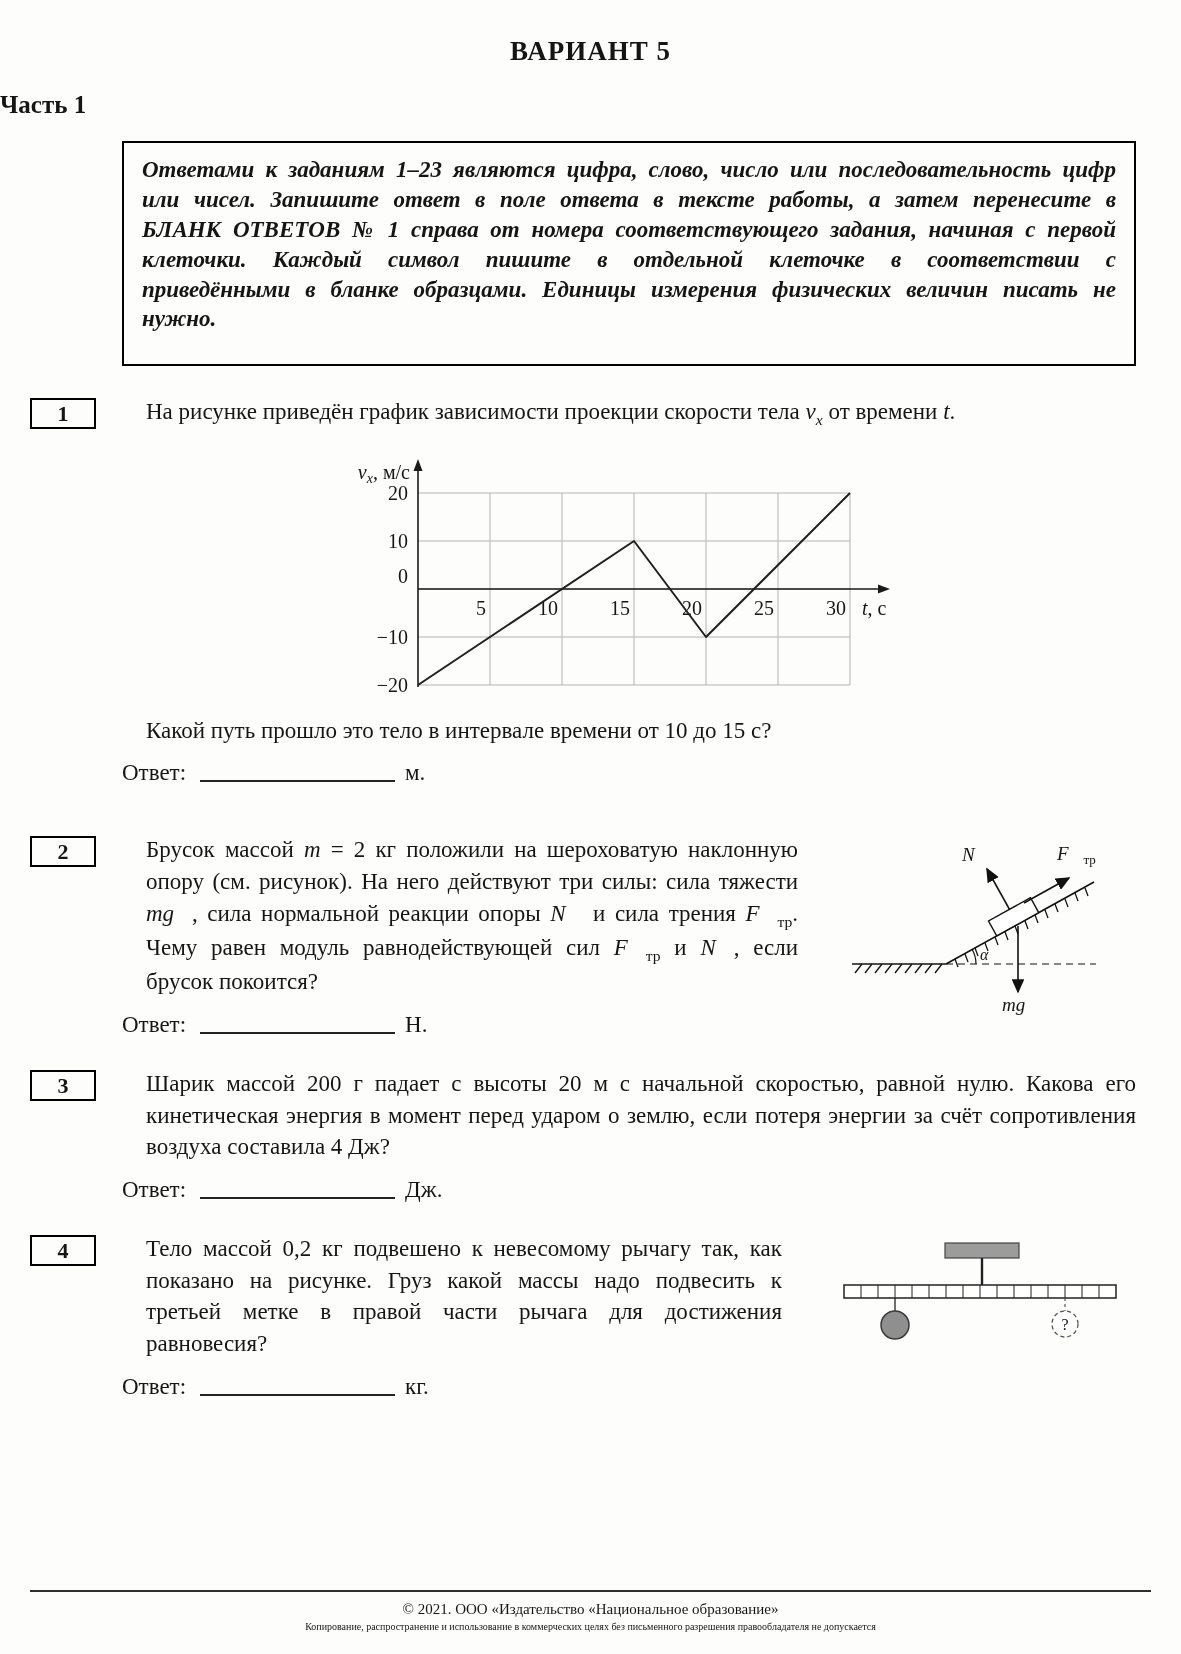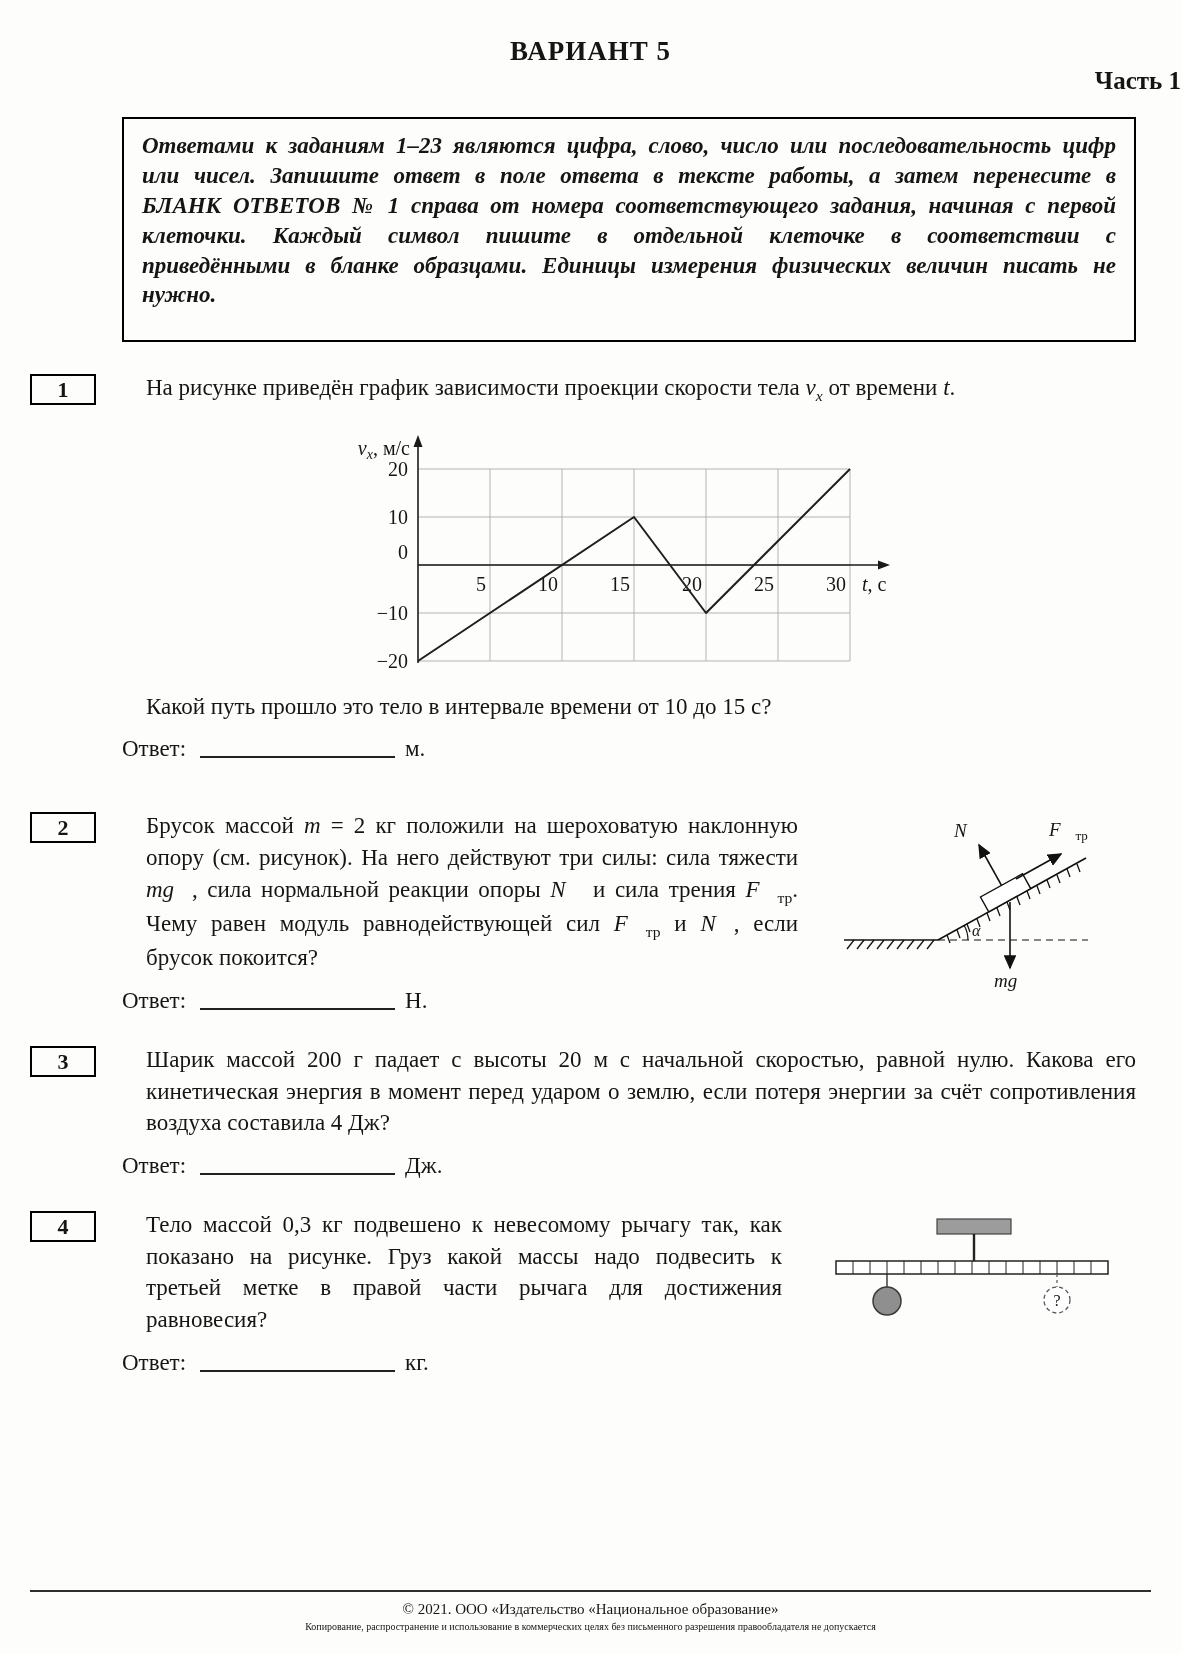--- a/index.html
+++ b/index.html
@@ -8,21 +8,21 @@
     position: relative;
     width: 1181px;
     height: 1654px;
     background: #fdfdfb;
     font-family: "Liberation Serif", serif;
     color: #151515;
     overflow: hidden;
     padding-top: 36px;
   }
   .title { text-align: center; font-size: 27px; font-weight: bold; letter-spacing: 1px; }
-  .subtitle { text-align: right; font-size: 25px; font-weight: bold; margin-top: 0; }
+  .subtitle { text-align: left; font-size: 25px; font-weight: bold; margin-top: 24px; }
 
   .instructions {
     margin: 22px 45px 0 122px;
     border: 2px solid #000;
     padding: 12px 18px 30px 18px;
     font-size: 23px;
     font-weight: bold;
     font-style: italic;
     line-height: 1.3;
     text-align: justify;
@@ -51,21 +51,21 @@
   }
 
   .q1 { margin-top: 30px; }
   .q2 { margin-top: 48px; }
   .q3 { margin-top: 30px; }
   .q4 { margin-top: 30px; }
 
   .graph-wrap { margin: 10px 0 4px 200px; }
   .qq { margin-top: 12px; }
 
-  .row { display: flex; align-items: flex-start; }
+  .row { display: flex; align-items: flex-start; gap: 8px; }
   .colwide { width: 676px; }
   .col4 { width: 660px; }
   .diag2 { margin-left: 44px; margin-top: 2px; flex: none; }
   .diag4 { margin-left: 40px; margin-top: 6px; flex: none; }
 
   .footer {
     position: absolute; left: 30px; right: 30px; bottom: 22px;
     border-top: 2px solid #2e2e2e;
     padding-top: 9px;
     text-align: center;
@@ -202,21 +202,21 @@
     <p class="qtext">Шарик массой 200 г падает с высоты 20 м с начальной скоростью, равной нулю. Какова его кинетическая энергия в момент перед ударом о землю, если потеря энергии за счёт сопротивления воздуха составила 4 Дж?</p>
     <p class="answer"><span>Ответ:</span><span class="blank"></span><span>Дж.</span></p>
   </section>
 
   <section class="question q4">
     <div class="qnum">
       <span>4</span>
     </div>
     <div class="row">
       <div class="col4">
-        <p class="qtext">Тело массой 0,3 кг подвешено к невесомому рычагу так, как показано на рисунке. Груз какой массы надо подвесить к третьей метке в правой части рычага для достижения равновесия?</p>
+        <p class="qtext">Тело массой 0,2 кг подвешено к невесомому рычагу так, как показано на рисунке. Груз какой массы надо подвесить к третьей метке в правой части рычага для достижения равновесия?</p>
         <p class="answer"><span>Ответ:</span><span class="blank"></span><span>кг.</span></p>
       </div>
       <svg class="diag4" viewBox="0 0 300 112" width="300" height="112">
         <rect x="115" y="4" width="74" height="15" fill="#9c9c9c" stroke="#444" stroke-width="1.2"></rect>
         <line x1="152" y1="19" x2="152" y2="46" stroke="#222" stroke-width="2.4"></line>
         <rect x="14" y="46" width="272" height="13" fill="#ffffff" stroke="#222" stroke-width="1.5"></rect>
         <g stroke="#222" stroke-width="1">
           <line x1="31" y1="46" x2="31" y2="59"></line>
             <line x1="48" y1="46" x2="48" y2="59"></line>
           <line x1="65" y1="46" x2="65" y2="59"></line>

